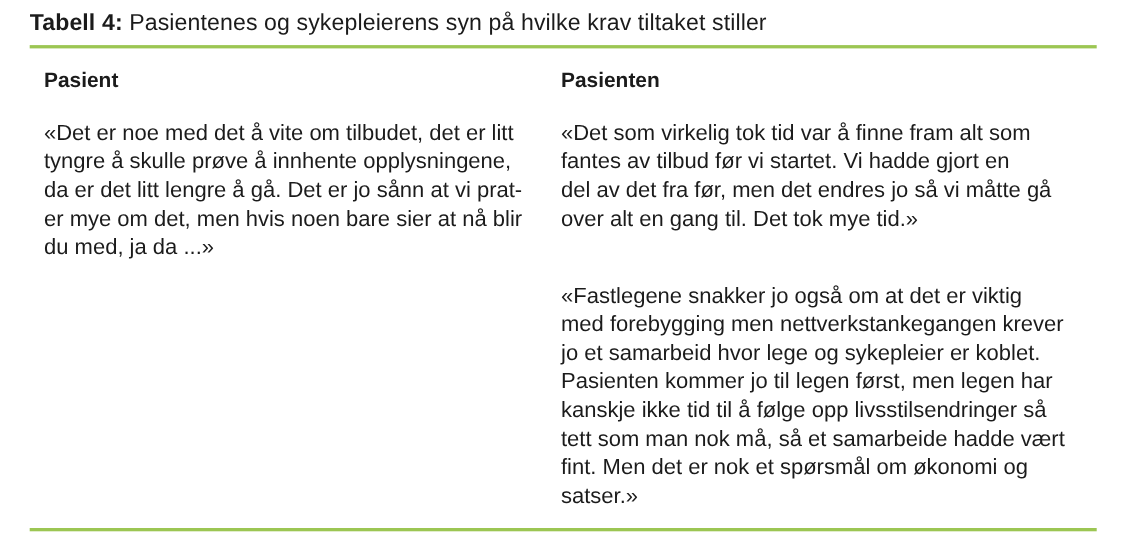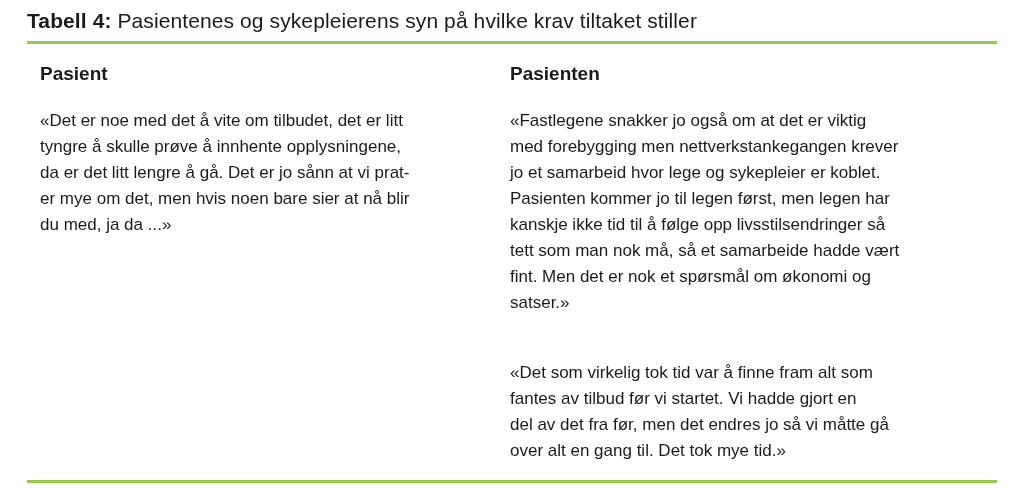--- a/index.html
+++ b/index.html
@@ -57,21 +57,21 @@
     flex: 1;
     min-width: 0;
   }
   .col-header {
     font-size: 19px;
     line-height: 26px;
     font-weight: bold;
   }
   .quote {
     margin-top: 21px;
-    font-size: 17px;
+    font-size: 20px;
     line-height: 26px;
     white-space: pre-line;
   }
   .quote + .quote {
     margin-top: 44px;
   }
 </style>
 </head>
 <body>
 
@@ -89,31 +89,31 @@
       <div class="col-header">Pasient</div>
       <div class="quote">«Det er noe med det å vite om tilbudet, det er litt
 tyngre å skulle prøve å innhente opplysningene,
 da er det litt lengre å gå. Det er jo sånn at vi prat-
 er mye om det, men hvis noen bare sier at nå blir
 du med, ja da ...»</div>
     </div>
 
     <div class="col col-sykepleier">
       <div class="col-header">Pasienten</div>
+      <div class="quote">«Det som virkelig tok tid var å finne fram alt som
+fantes av tilbud før vi startet. Vi hadde gjort en
+del av det fra før, men det endres jo så vi måtte gå
+over alt en gang til. Det tok mye tid.»</div>
       <div class="quote">«Fastlegene snakker jo også om at det er viktig
 med forebygging men nettverkstankegangen krever
 jo et samarbeid hvor lege og sykepleier er koblet.
 Pasienten kommer jo til legen først, men legen har
 kanskje ikke tid til å følge opp livsstilsendringer så
 tett som man nok må, så et samarbeide hadde vært
 fint. Men det er nok et spørsmål om økonomi og
 satser.»</div>
-      <div class="quote">«Det som virkelig tok tid var å finne fram alt som
-fantes av tilbud før vi startet. Vi hadde gjort en
-del av det fra før, men det endres jo så vi måtte gå
-over alt en gang til. Det tok mye tid.»</div>
     </div>
 
   </div>
 
   <div class="rule rule-bottom"></div>
 
 </div>
 
 </body></html>

